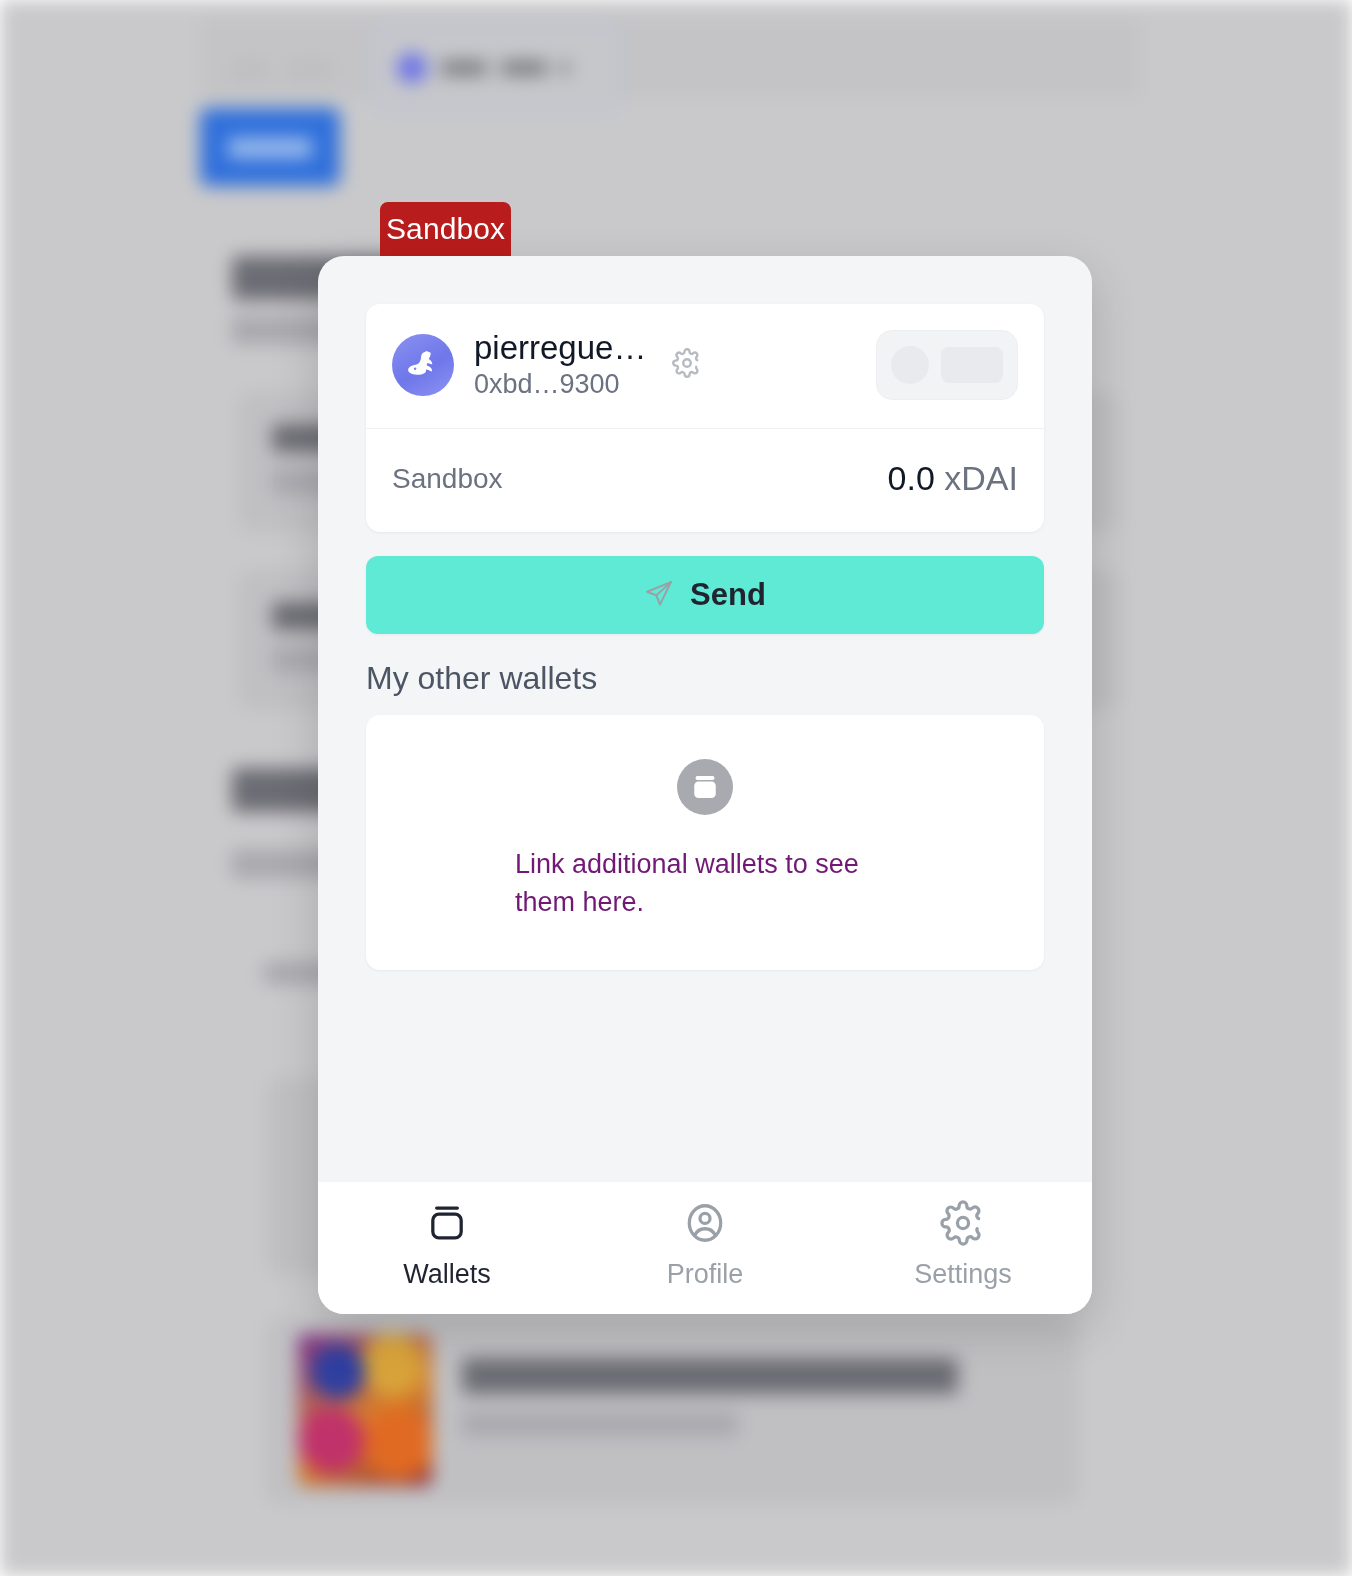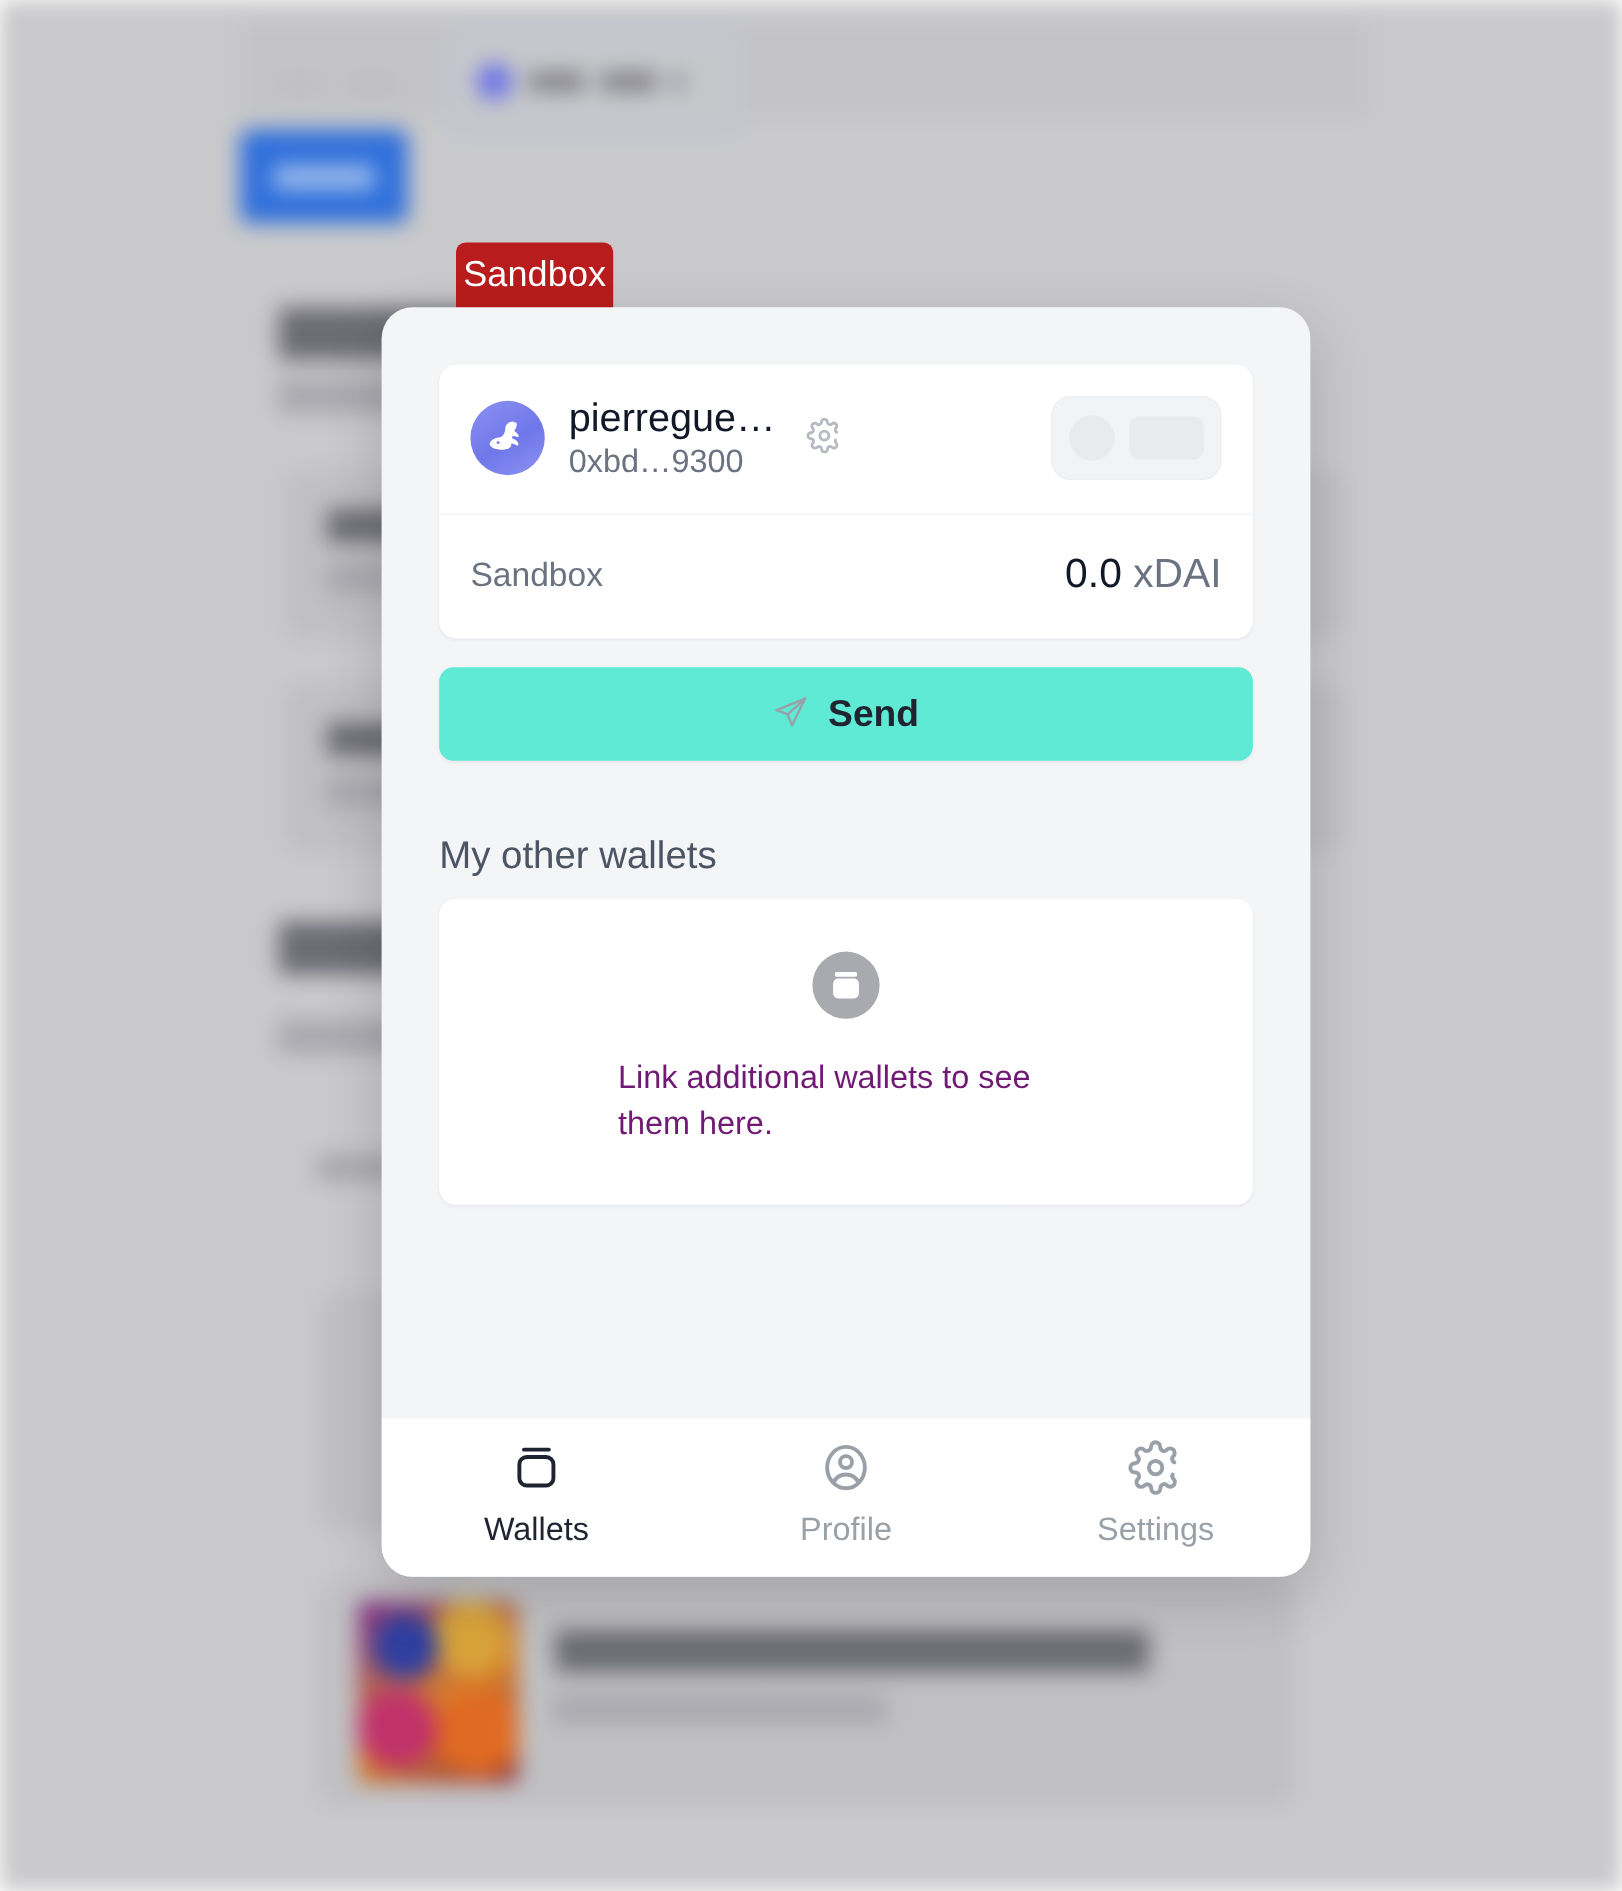--- a/index.html
+++ b/index.html
@@ -182,21 +182,21 @@
     border: none;
     border-radius: 12px;
     box-shadow: 0 1px 3px rgba(16,24,40,.06);
     display: flex; align-items: center; justify-content: center; gap: 16px;
     cursor: pointer;
   }
   .send-btn .label { font-size: 31px; font-weight: bold; color: #1f2430; }
 
   
   .other-head {
-    margin-top: 60px;
+    margin-top: 26px;
     display: flex; align-items: center; justify-content: space-between;
   }
   .other-title { font-size: 32px; color: #4b5563; }
   .link-new {
     display: flex; align-items: center; gap: 12px;
     background: none; border: none; cursor: pointer;
     font-size: 28px; color: #6b7280;
     font-family: inherit;
   }
   .empty-card {

